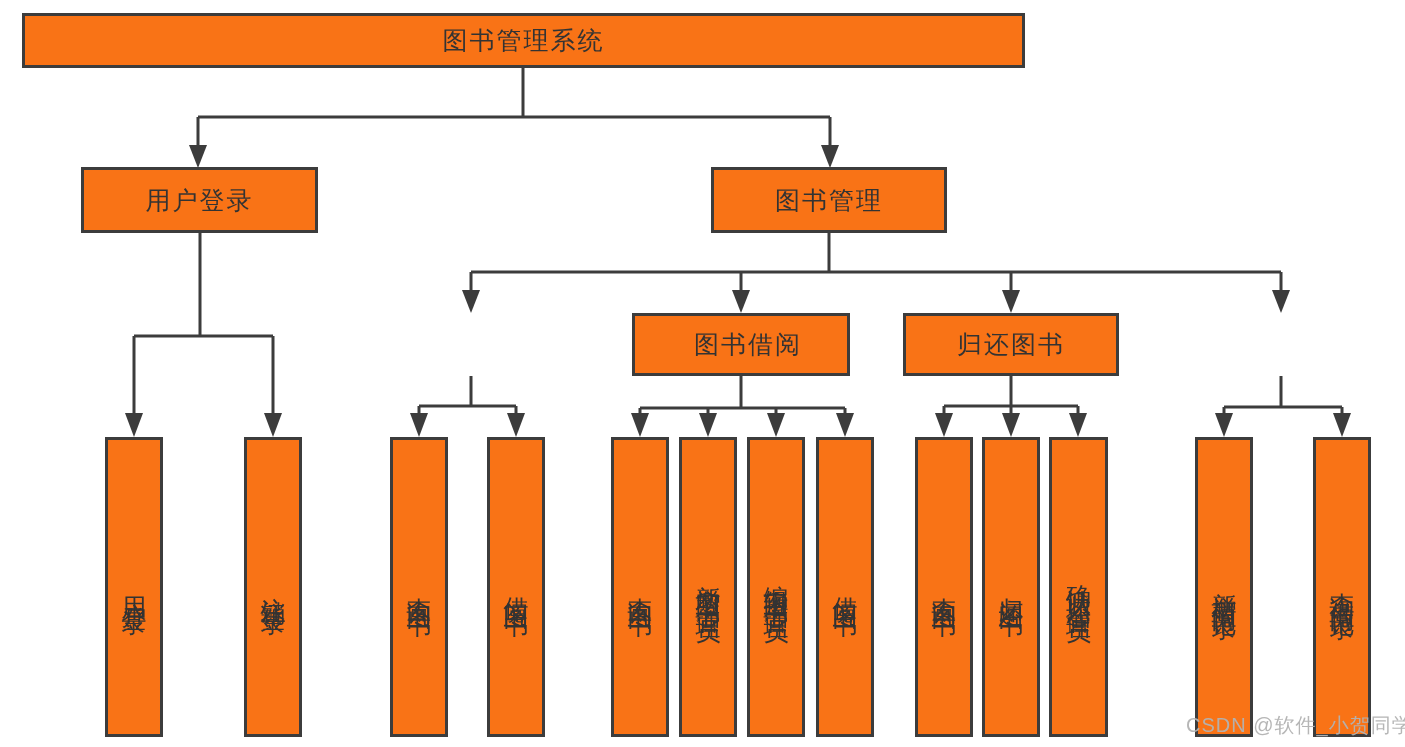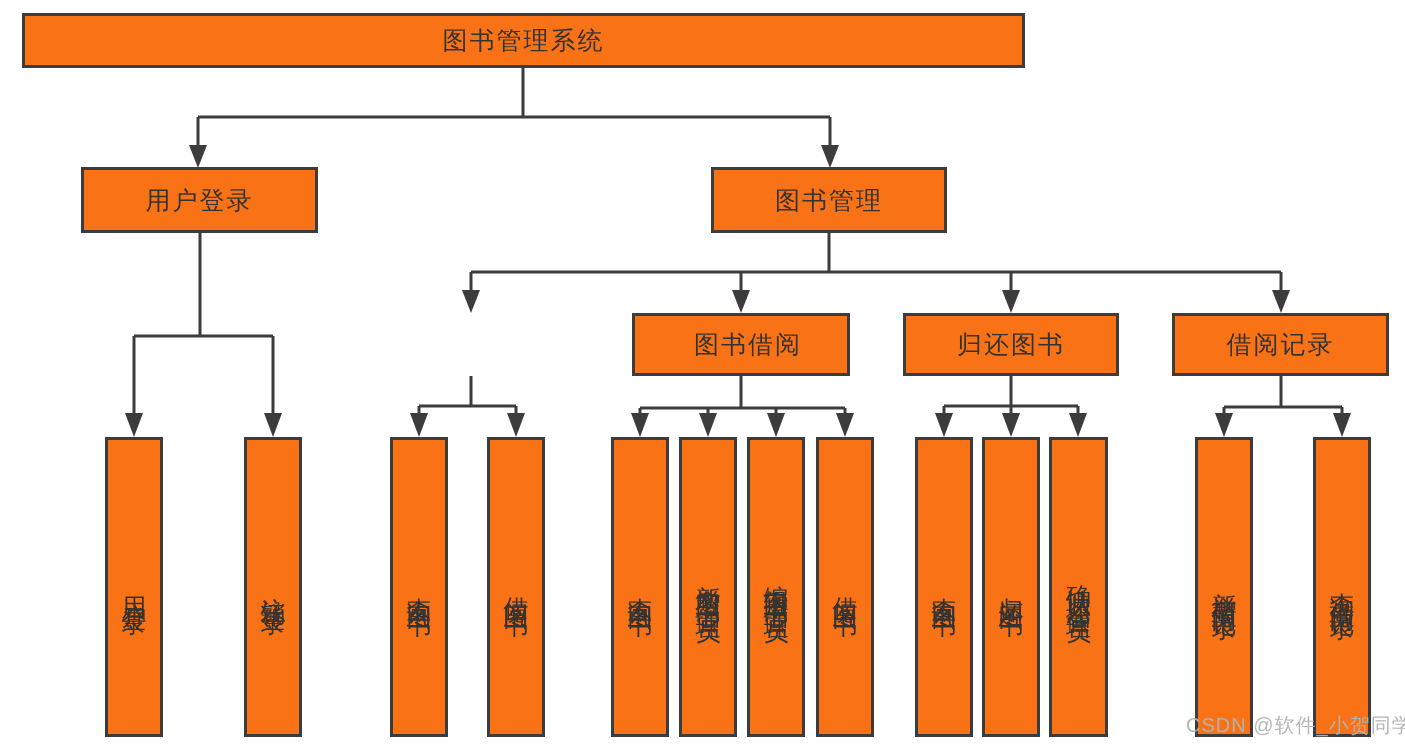--- a/index.html
+++ b/index.html
@@ -94,21 +94,20 @@
     </g>
   </svg>
 
   <div class="node hbox" style="left:22px; top:13px; width:1003px; height:55px;">图书管理系统</div>
 
   <div class="node hbox" style="left:81px; top:167px; width:237px; height:66px;">用户登录</div>
   <div class="node hbox" style="left:711px; top:167px; width:236px; height:66px;">图书管理</div>
 
   <div class="node hbox" style="left:632px; top:313px; width:218px; height:63px;padding-left:14px;">图书借阅</div>
   <div class="node hbox" style="left:903px; top:313px; width:216px; height:63px;">归还图书</div>
-  <div class="node hbox" style="left:1172px; top:313px; width:217px; height:63px;">借阅记录</div>
 
   <div class="node vbox" style="left:105px; top:437px; width:58px; height:300px;">用户登录</div>
   <div class="node vbox" style="left:244px; top:437px; width:58px; height:300px;">注销登录</div>
 
   <div class="node vbox" style="left:390px; top:437px; width:58px; height:300px;">查询图书</div>
   <div class="node vbox" style="left:487px; top:437px; width:58px; height:300px;">借阅图书</div>
 
   <div class="node vbox" style="left:611px; top:437px; width:58px; height:300px;">查询图书</div>
   <div class="node vbox" style="left:679px; top:437px; width:58px; height:300px;">新增图书（管理员）</div>
   <div class="node vbox" style="left:747px; top:437px; width:58px; height:300px;">编辑图书（管理员）</div>

